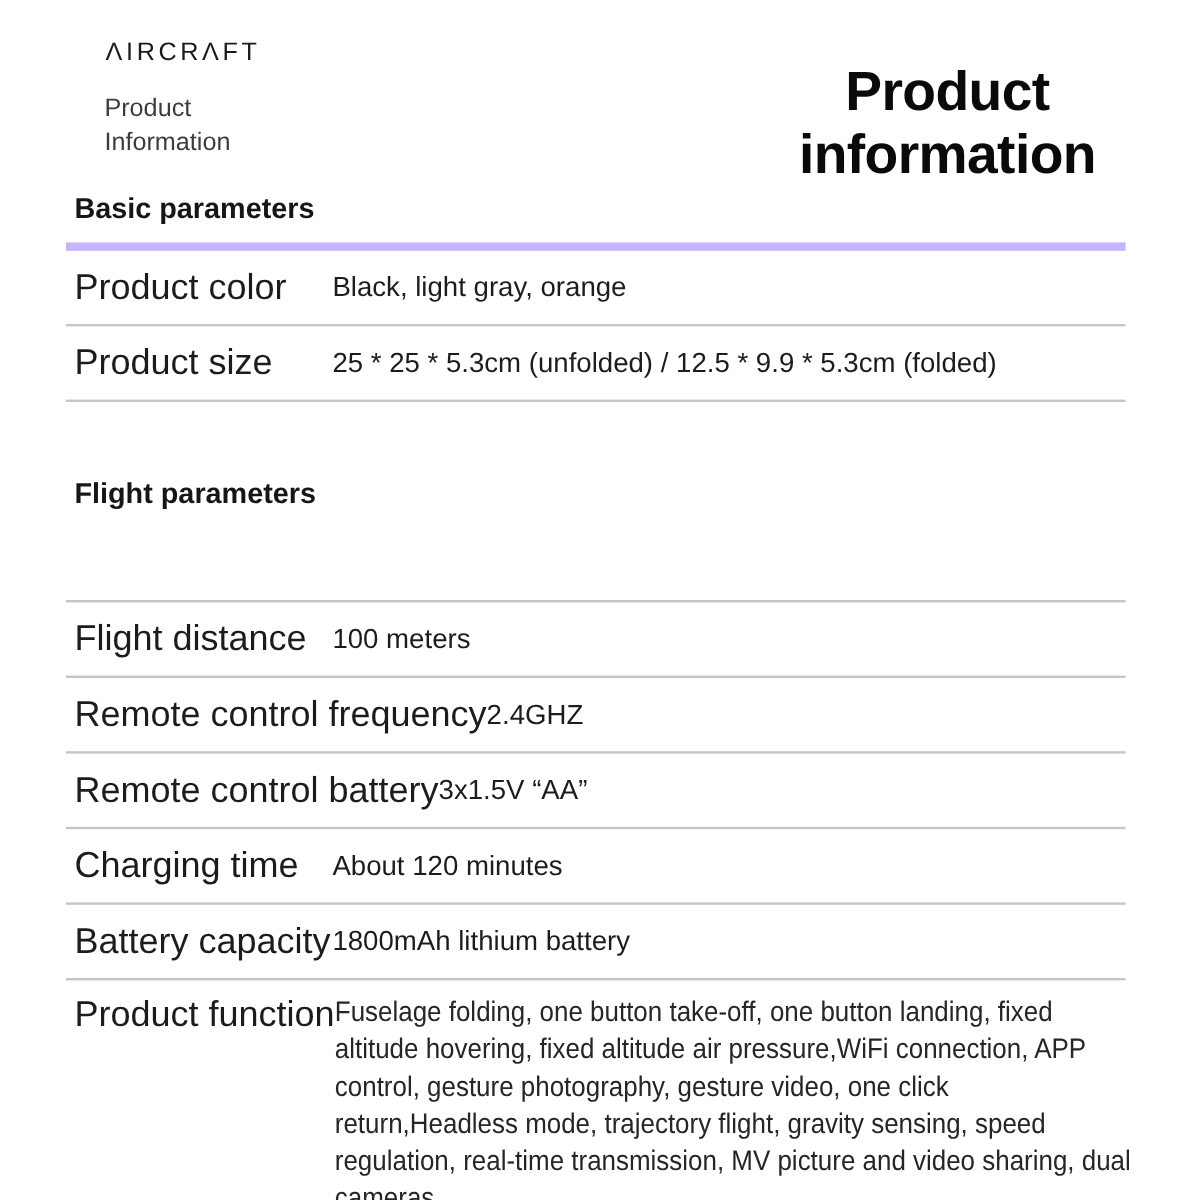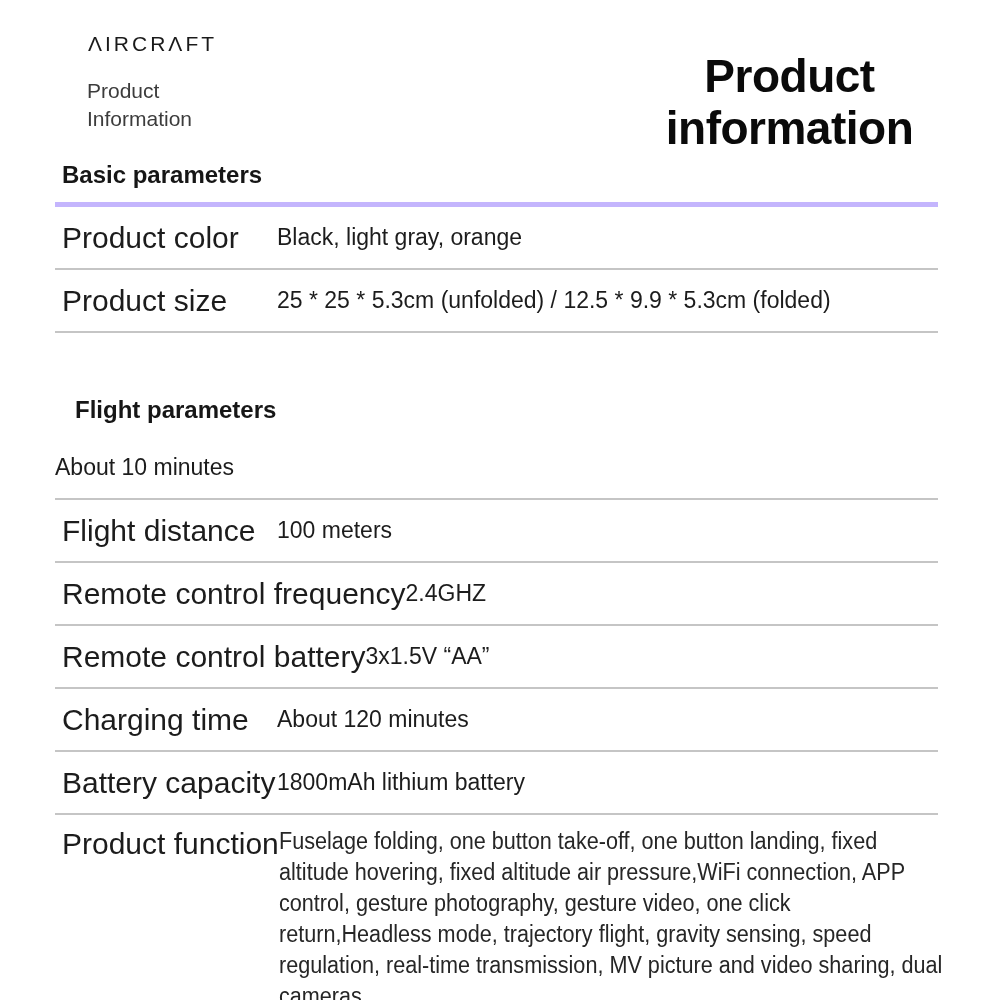--- a/index.html
+++ b/index.html
@@ -25,23 +25,23 @@
     text-align:center;font-size:46px;font-weight:700;line-height:52px;
     color:#0a0a0a;letter-spacing:-0.5px;
   }
   
   .spec{
     position:absolute;left:55px;top:160px;width:883px;
   }
   .section-title{
     font-size:24px;font-weight:700;color:#161616;
     line-height:30px;padding-left:7px;padding-bottom:12px;
-    border-bottom:5px solid #c4b5fd;
+    border-bottom:7px solid #c4b5fd;
   }
-  .section-gap{border-bottom:none;margin-top:62px;margin-left:13px;}
+  .section-gap{border-bottom:none;margin-top:62px;}
   .row{
     display:flex;align-items:center;height:61px;
     border-bottom:2px solid #c5c5c5;
   }
   .row-label{
     flex:0 0 215px;padding-left:7px;
     font-size:30px;color:#1c1c1c;white-space:nowrap;
   }
   .row-value{
     flex:1;text-align:left;font-size:23px;color:#1c1c1c;white-space:nowrap;
@@ -77,21 +77,20 @@
     </div>
 
     <div class="row">
       <div class="row-label">Product size</div>
       <div class="row-value">25 * 25 * 5.3cm (unfolded) / 12.5 * 9.9 * 5.3cm (folded)</div>
     </div>
 
     <div class="section-title section-gap">Flight parameters</div>
 
     <div class="row">
-      <div class="row-value">About 10 minutes</div>
     </div>
 
     <div class="row">
       <div class="row-label">Flight distance</div>
       <div class="row-value">100 meters</div>
     </div>
 
     <div class="row">
       <div class="row-label">Remote control frequency</div>
       <div class="row-value">2.4GHZ</div>

